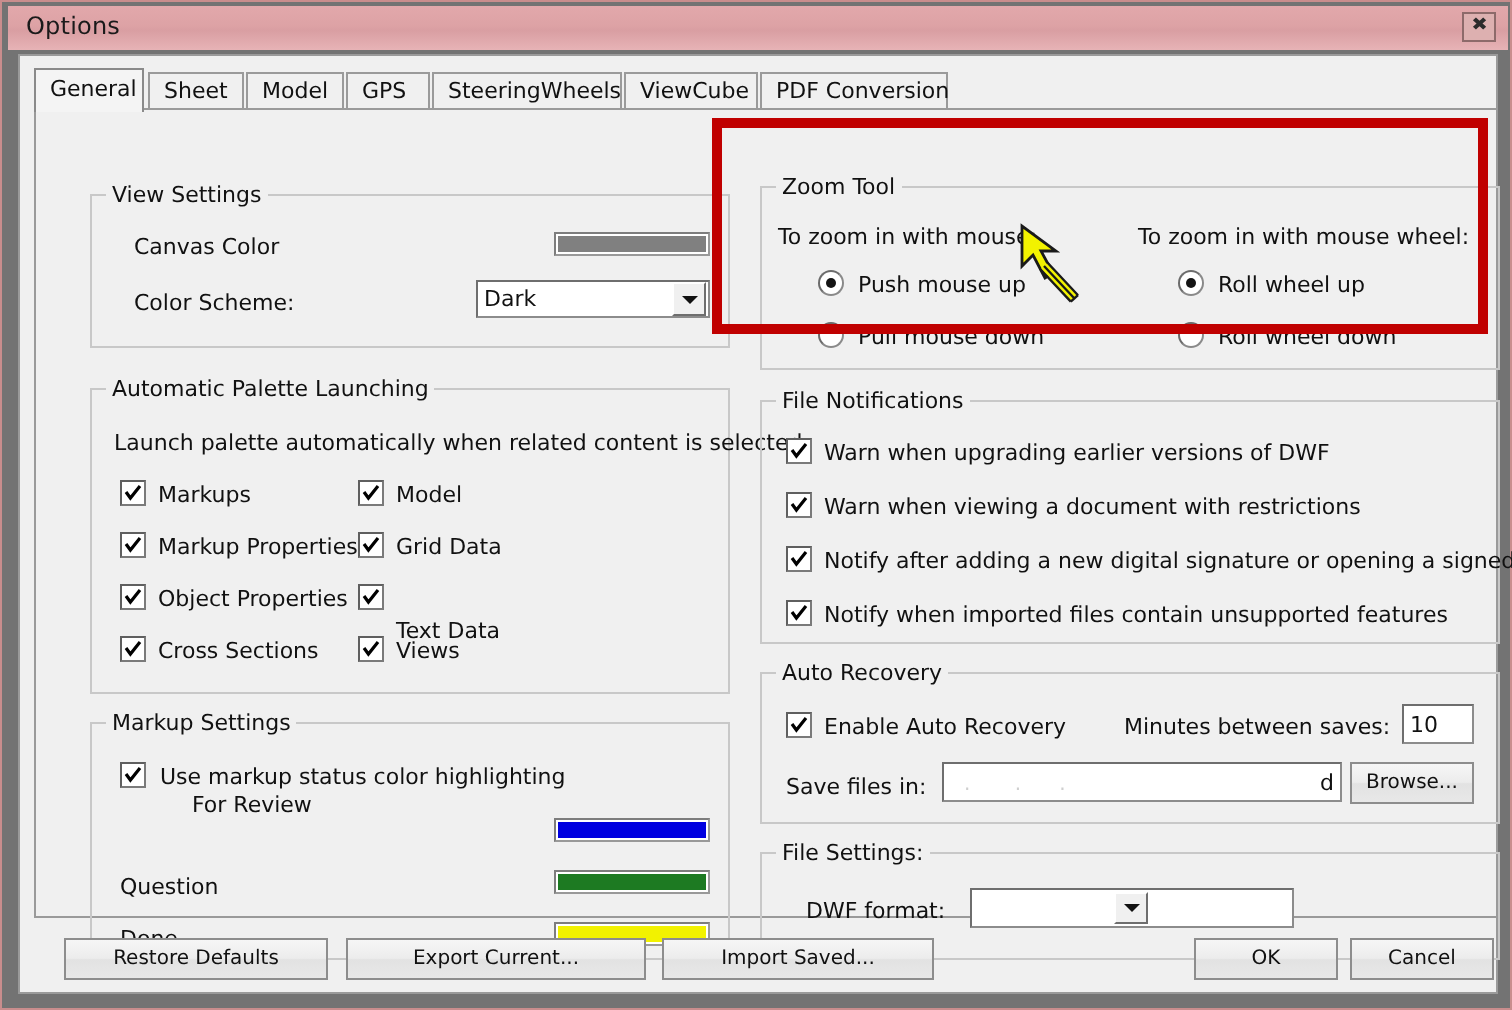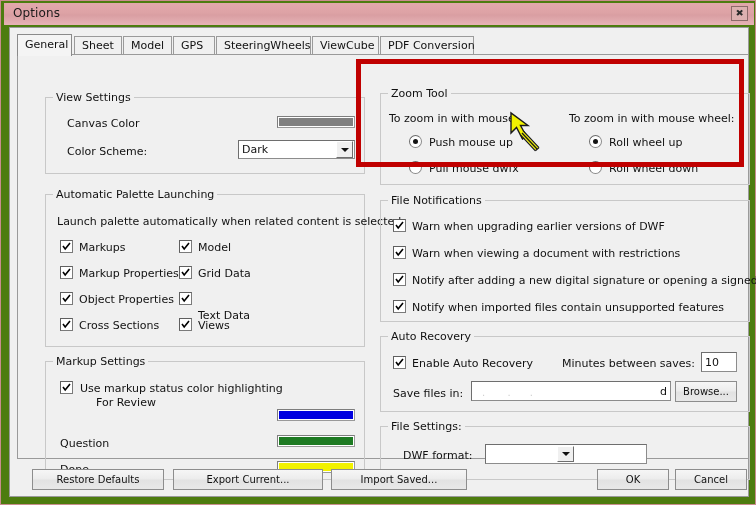--- a/index.html
+++ b/index.html
@@ -13,21 +13,21 @@
     color: #000000;
     overflow: hidden;
   }
 
   
   .window {
     position: absolute;
     left: 0; top: 0;
     width: 756px; height: 505px;
     box-sizing: border-box;
-    background: #4d7c0f;
+    background: #737373;
     border: 1px solid #c98d8d;
   }
   .title-bar {
     position: absolute;
     left: 3px; top: 2px;
     width: 750px; height: 22px;
     background: linear-gradient(to bottom, #e2a8ab 0%, #dda2a5 45%, #d99ea2 55%, #e7b3b6 100%);
     box-sizing: border-box;
   }
   .title-text {
@@ -411,21 +411,21 @@
 
         <div class="lbl" style="left:8px; top:18px;">To zoom in with mouse:</div>
         <div class="lbl" style="left:188px; top:18px;">To zoom in with mouse wheel:</div>
 
         <div class="rb" style="left:28px; top:41px;">
             <span class="dot"></span>
           </div>
         <div class="lbl" style="left:48px; top:42px;">Push mouse up</div>
 
         <div class="rb" style="left:28px; top:67px;"></div>
-        <div class="lbl" style="left:48px; top:68px;">Pull mouse dwfx</div>
+        <div class="lbl" style="left:48px; top:68px;">Pull mouse down</div>
 
         <div class="rb" style="left:208px; top:41px;">
             <span class="dot"></span>
           </div>
         <div class="lbl" style="left:228px; top:42px;">Roll wheel up</div>
 
         <div class="rb" style="left:208px; top:67px;"></div>
         <div class="lbl" style="left:228px; top:68px;">Roll wheel down</div>
       </div>
 

